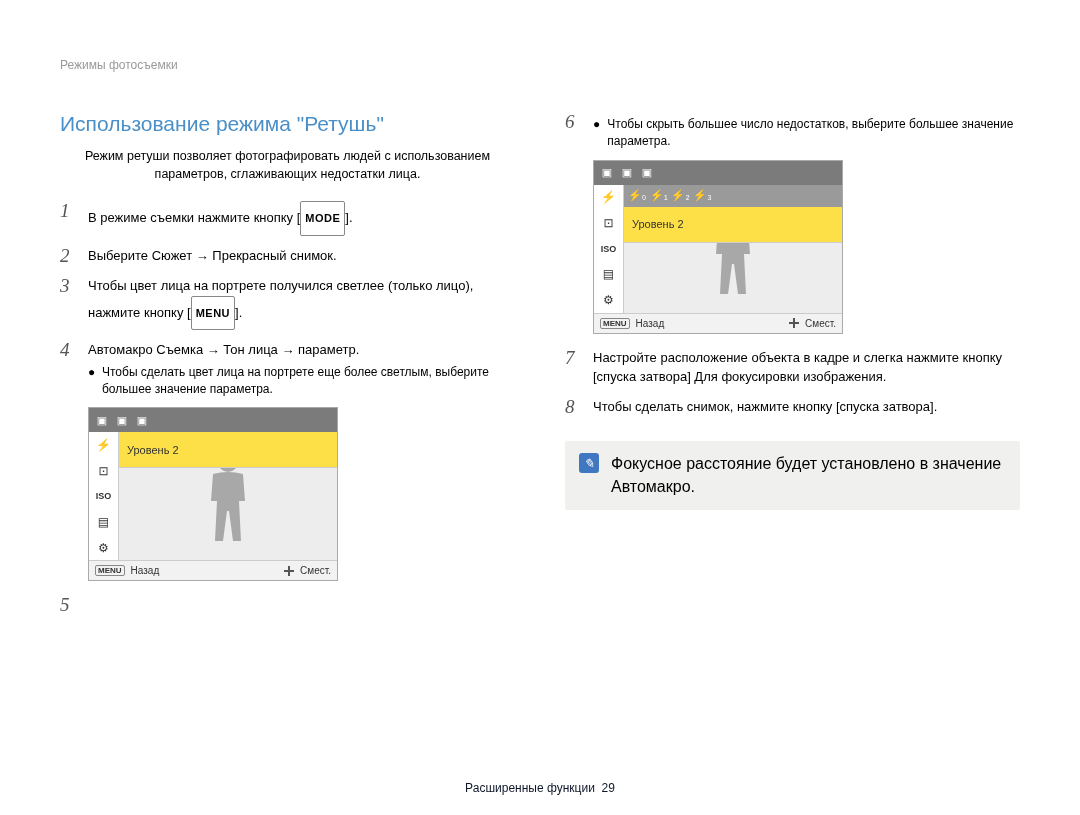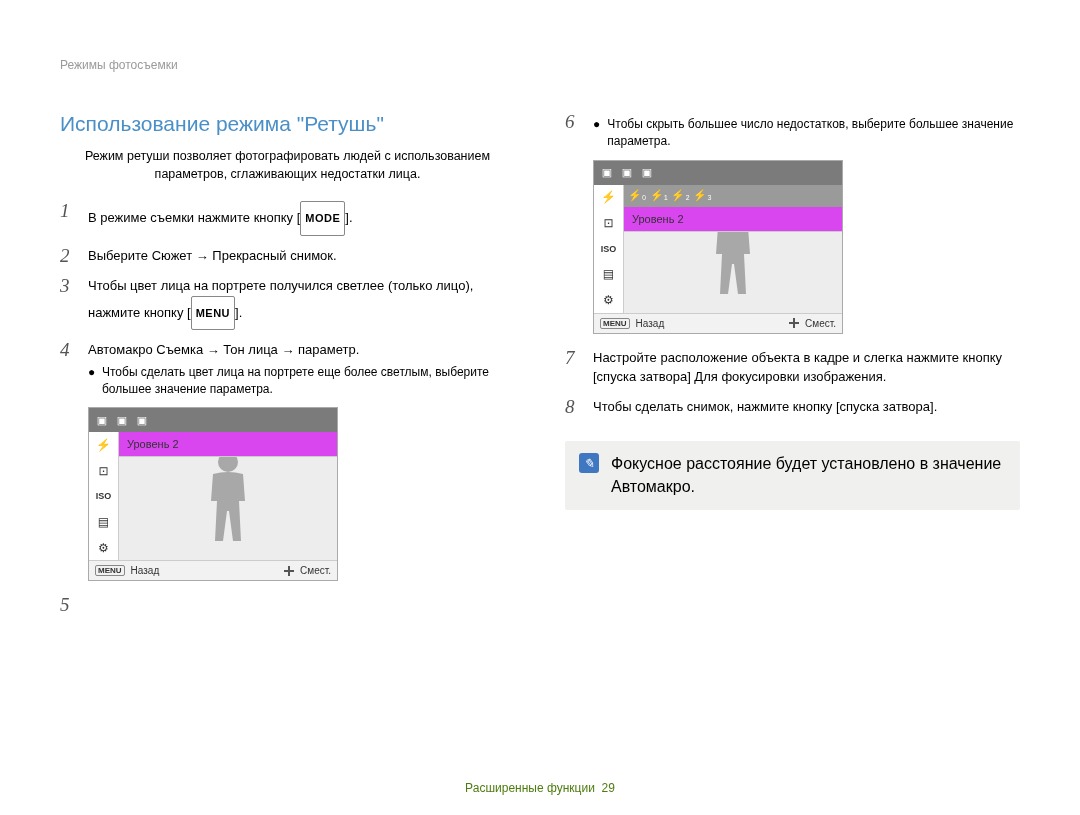--- a/index.html
+++ b/index.html
@@ -121,22 +121,22 @@
     flex:1;
     position: relative;
     background: #ededed;
     display:flex;
     align-items:center;
     justify-content:center;
   }
   .cam-level {
     position:absolute;
     top:0; left:0;
-    height:25px;
-    background:#d946ef;
+    height:36px;
+    background:#fde047;
     border-bottom:1px solid #ccc;
     width:100%;
     display:flex;
     align-items:center;
     padding-left:8px;
     font-size:11px;
     color:#333;
   }
   .cam-row2 {
     position:absolute;
@@ -207,21 +207,21 @@
   .note-text {
     font-size:16px;
     line-height:1.4;
   }
   .page-footer {
     position:absolute;
     bottom:20px;
     left:0; right:0;
     text-align:center;
     font-size:12px;
-    color:#4d7c0f;
+    color:#0f172a;
   }
 </style>
 </head>
 <body>
 
 <div class="page">
   <div class="breadcrumb">Режимы фотосъемки</div>
 
   <div class="columns">
 

